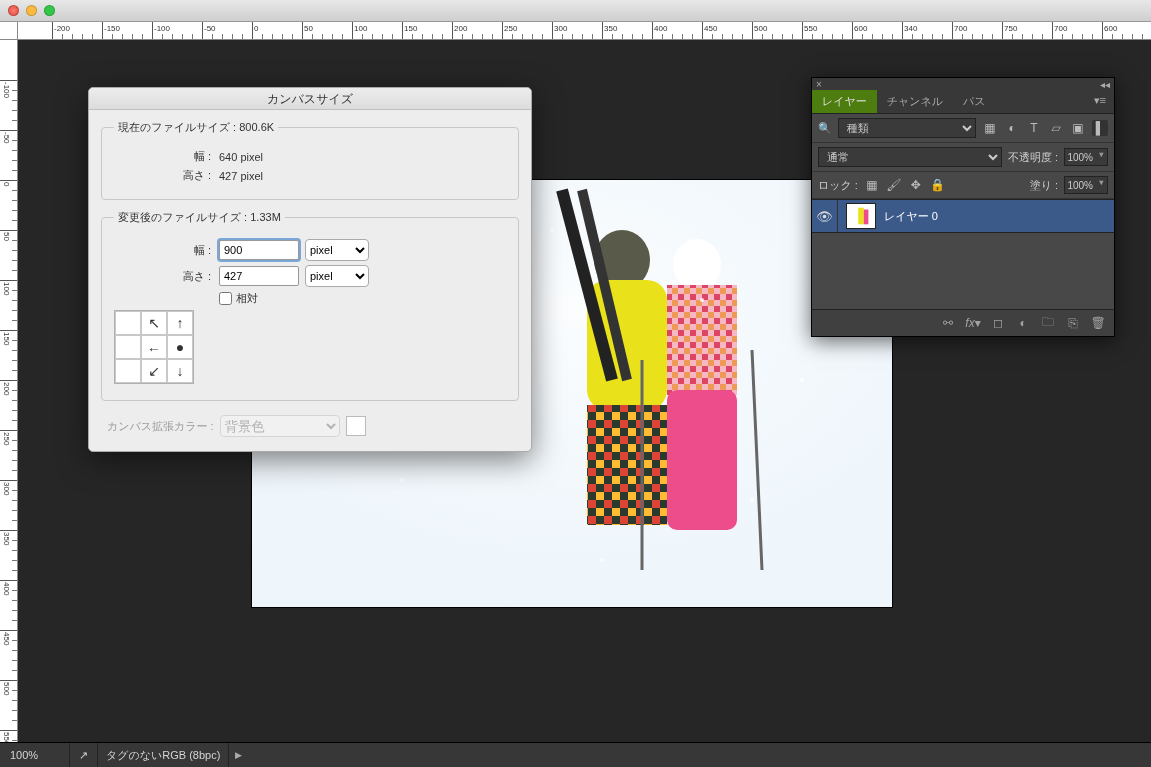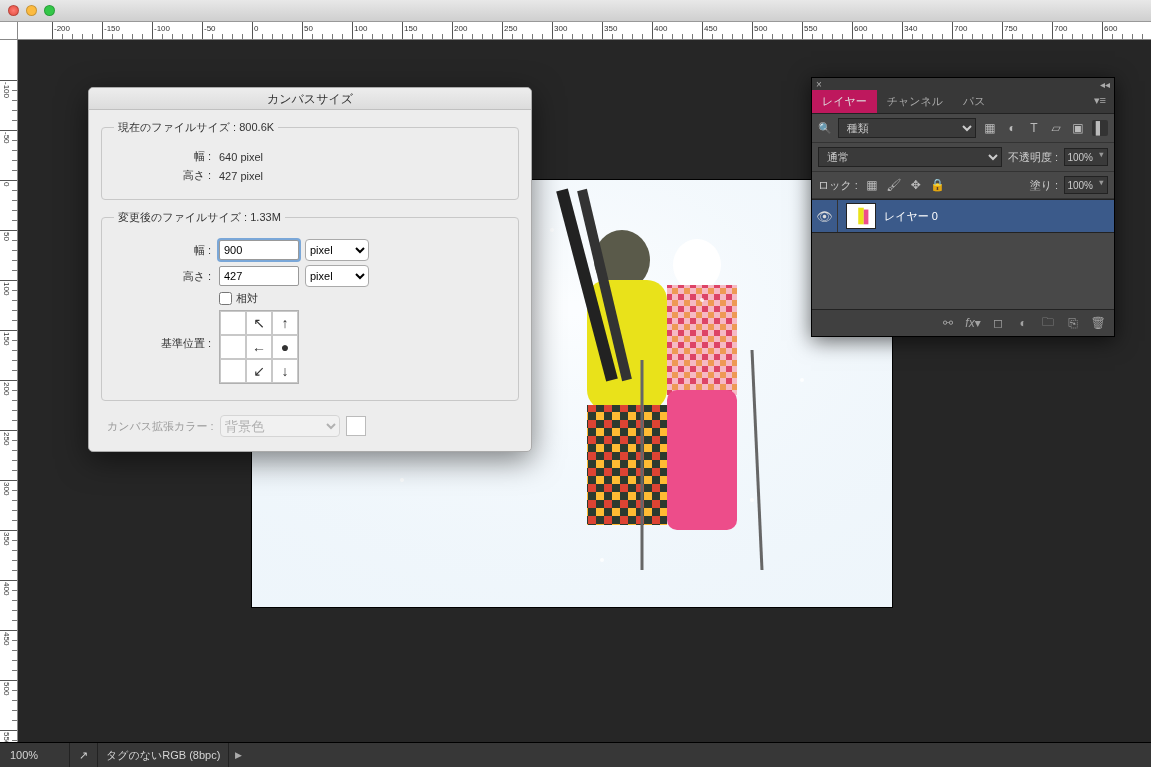--- a/index.html
+++ b/index.html
@@ -49,21 +49,21 @@
 .dlg-btn{display:block;width:85px;height:22px;margin-bottom:8px;font-size:12px;background:linear-gradient(#fdfdfd,#e4e4e4);border:1px solid #999;border-radius:4px;cursor:pointer;}
 .dlg-btn.primary{box-shadow:0 0 0 2px #7aa7d8;}
 
 
 .panel{position:absolute;top:77px;right:36px;width:304px;background:#484848;border:1px solid #000;box-shadow:0 4px 20px rgba(0,0,0,0.6);font-size:11px;color:#ccc;}
 .panel-top{height:12px;background:#383838;display:flex;align-items:center;padding:0 4px;}
 .panel-top .x{font-size:10px;color:#aaa;cursor:pointer;}
 .panel-top .coll{margin-left:auto;font-size:10px;color:#aaa;cursor:pointer;}
 .panel-tabs{display:flex;background:#383838;border-bottom:1px solid #222;}
 .panel-tab{padding:4px 10px;font-size:11px;color:#aaa;cursor:pointer;}
-.panel-tab.active{background:#be185d;color:#ddd;}
+.panel-tab.active{background:#4d7c0f;color:#ddd;}
 .panel-menu{margin-left:auto;padding:4px 8px;color:#aaa;cursor:pointer;}
 .panel-row{display:flex;align-items:center;padding:4px 6px;border-bottom:1px solid #333;gap:6px;}
 .panel-select{flex:1;height:20px;background:#3a3a3a;border:1px solid #222;color:#ccc;font-size:11px;padding:0 4px;}
 .pi{width:16px;height:16px;display:flex;align-items:center;justify-content:center;color:#bbb;cursor:pointer;font-size:12px;}
 .pct-input{width:44px;height:18px;background:#3a3a3a;border:1px solid #222;color:#ccc;font-size:10px;text-align:right;padding-right:14px;position:relative;}
 .pctwrap{position:relative;}
 .pctwrap::after{content:"▸";position:absolute;right:3px;top:2px;font-size:9px;color:#999;transform:rotate(90deg);}
 .layer-list{min-height:110px;background:#484848;}
 .layer-item{display:flex;align-items:center;background:#3b5a8a;height:34px;border-top:1px solid #222;border-bottom:1px solid #222;}
 .eye{width:26px;text-align:center;color:#ddd;font-size:13px;border-right:1px solid #333;height:100%;display:flex;align-items:center;justify-content:center;}
@@ -393,21 +393,20 @@
           <div class="lbl">高さ :</div>
           <input type="text" value="427" style="">
           <select><option>pixel</option></select>
         </div>
         <div class="row">
           <div class="lbl"></div>
           <input type="checkbox" style="">
           <span>相対</span>
         </div>
         <div class="row" style="align-items:flex-start;">
-          <div class="lbl" style="padding-top:26px;">基準位置 :</div>
           <div class="anchor-grid">
             <div class="anchor-cell"></div>
             <div class="anchor-cell">↖</div>
             <div class="anchor-cell">↑</div>
             <div class="anchor-cell"></div>
             <div class="anchor-cell">←</div>
             <div class="anchor-cell">●</div>
             <div class="anchor-cell"></div>
             <div class="anchor-cell">↙</div>
             <div class="anchor-cell">↓</div>

